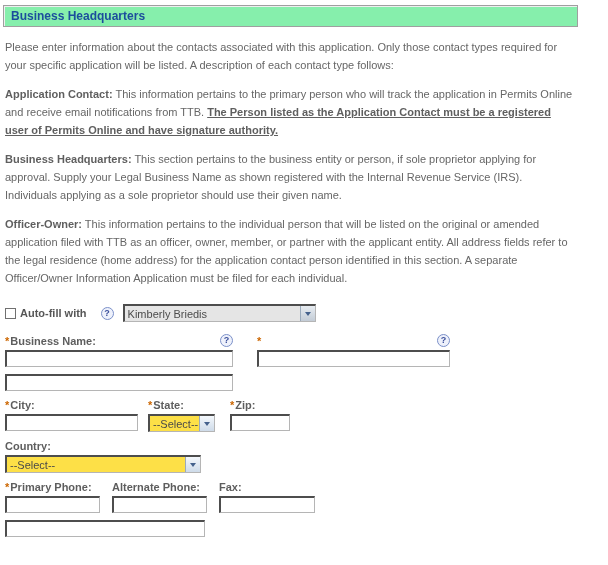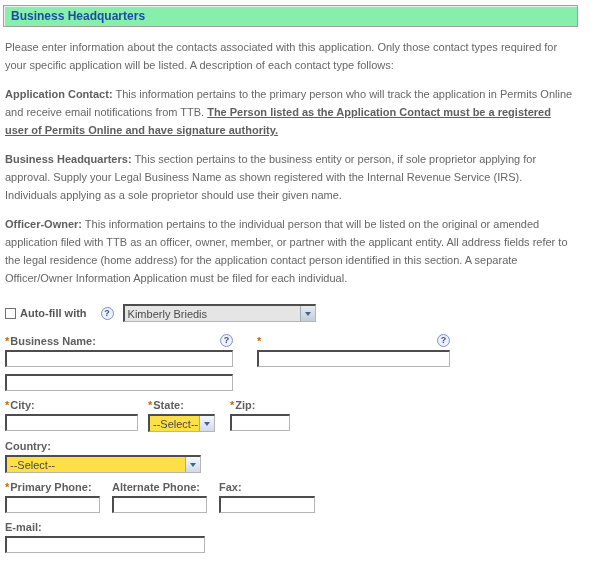--- a/index.html
+++ b/index.html
@@ -201,22 +201,19 @@
       <div class="fld w-fax">
         <div class="field-label">
           <span>Fax:</span>
         </div>
         <input type="text" class="tb" value="" style="">
       </div>
     </div>
 
     <div class="row">
       <div class="fld w-email">
-        <div class="field-label">
-          <span>E-mail:</span>
-        </div>
         <input type="text" class="tb" value="" style="">
       </div>
     </div>
 
   </div>
 
 </div>
 
 </body></html>

